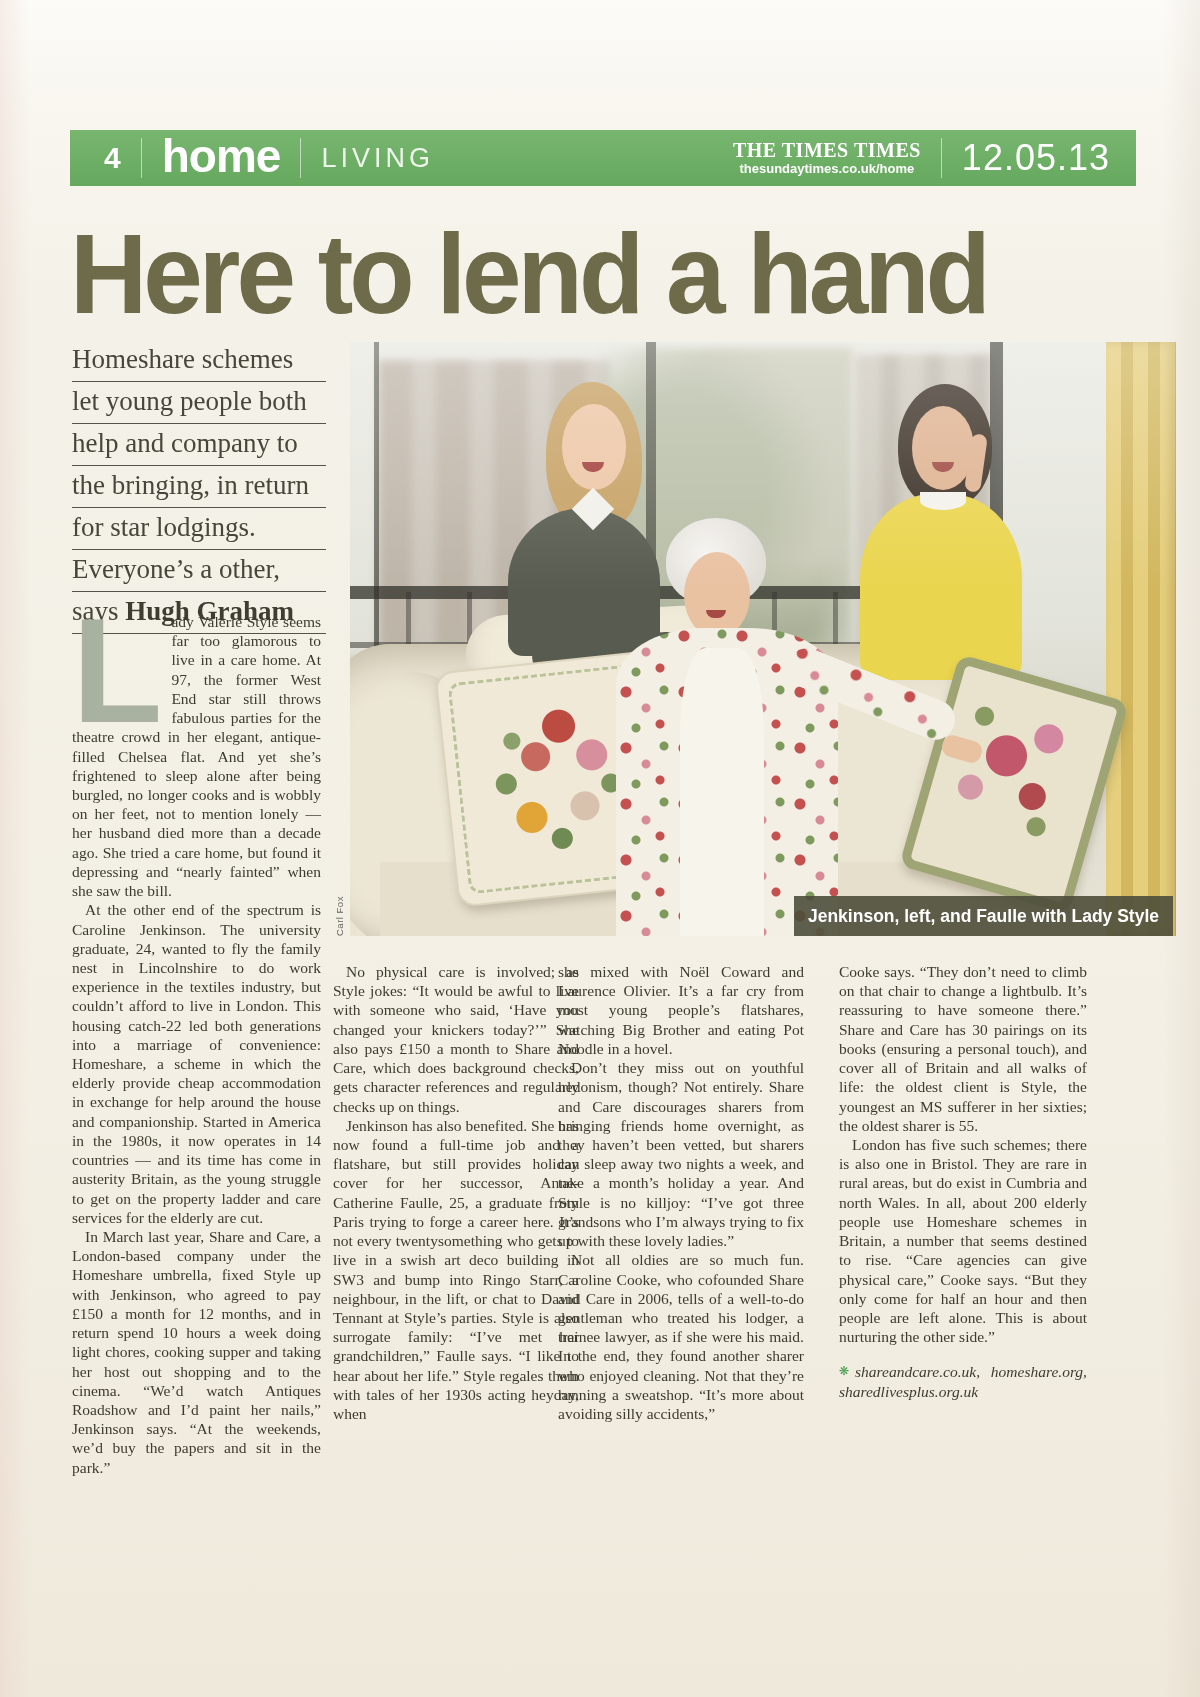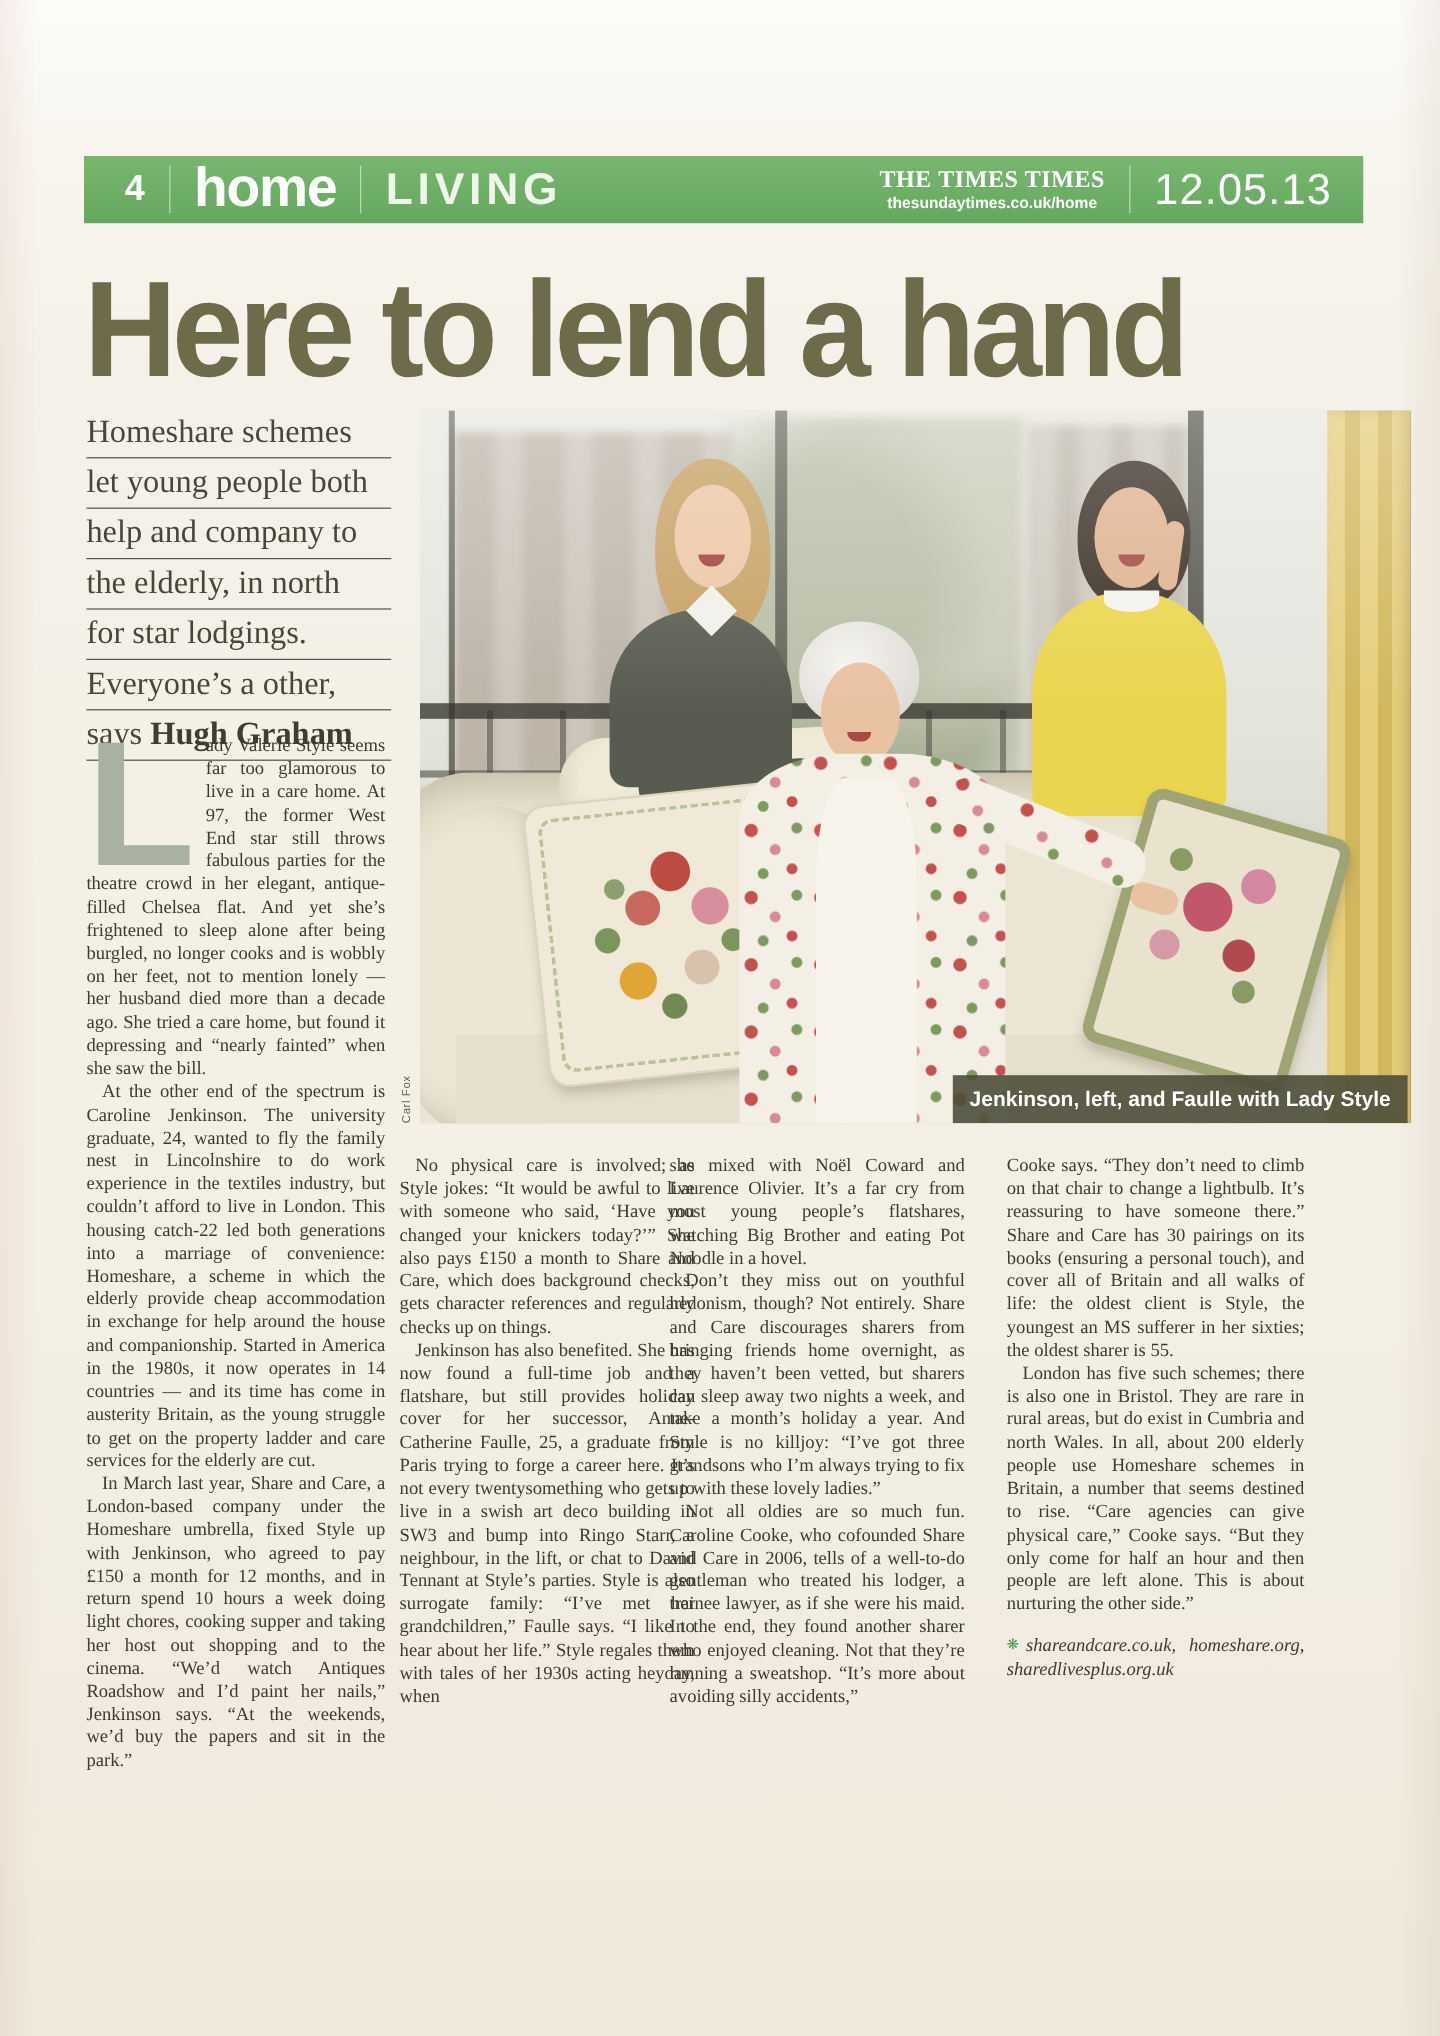--- a/index.html
+++ b/index.html
@@ -11,21 +11,21 @@
   .sheet::before{content:"";position:absolute;inset:0;pointer-events:none;
     background:linear-gradient(90deg,rgba(226,186,178,.22),rgba(226,186,178,0) 2.5%,rgba(0,0,0,0) 97%,rgba(190,170,150,.15));}
 
   
   .masthead{position:absolute;left:70px;top:130px;width:1066px;height:56px;
     background:linear-gradient(180deg,#78b66f,#65a85e);display:flex;align-items:center;
     color:#fff;font-family:"Liberation Sans",sans-serif;}
   .mh-num{font-size:30px;font-weight:bold;margin-left:34px;}
   .mh-div{width:1px;height:40px;background:rgba(255,255,255,.55);margin:0 20px;flex:0 0 auto;}
   .mh-home{font-size:46px;font-weight:bold;letter-spacing:-1px;line-height:1;margin-top:-4px;}
-  .mh-living{font-size:37px;font-weight:700;letter-spacing:4px;color:#eef6ec;}
+  .mh-living{font-size:27px;font-weight:400;letter-spacing:4px;color:#eef6ec;}
   .mh-spacer{flex:1;}
   .mh-brand{text-align:center;line-height:1.08;}
   .mh-brand-t1{font-family:"Liberation Serif",serif;font-weight:bold;font-size:20px;letter-spacing:.5px;}
   .mh-brand-t2{font-size:13px;font-weight:bold;}
   .mh-date{font-size:36px;font-weight:400;letter-spacing:1px;margin-right:26px;}
 
   
   .headline{position:absolute;left:70px;top:218px;width:1068px;
     font-family:"Liberation Sans",sans-serif;font-weight:bold;font-size:107px;
     letter-spacing:-4px;color:#6e6b4a;white-space:nowrap;line-height:1;
@@ -178,21 +178,21 @@
     <span class="mh-div"></span>
     <span class="mh-date">12.05.13</span>
   </div>
 
   <div class="headline">Here to lend a hand</div>
 
   <div class="standfirst">
     <div class="sf-line">Homeshare schemes</div>
     <div class="sf-line">let young people both</div>
     <div class="sf-line">help and company to</div>
-    <div class="sf-line">the elderly, in north</div>
+    <div class="sf-line">the bringing, in return</div>
     <div class="sf-line">for star lodgings.</div>
     <div class="sf-line">Everyone’s a other,</div>
     <div class="sf-line sf-byline"><span>says </span><b>Hugh Graham</b></div>
   </div>
 
   <div class="photo">
     <div class="blob bldg-left"></div>
     <div class="blob trees"></div>
     <div class="blob bldg-right"></div>
     <div class="blob lawn"></div>

